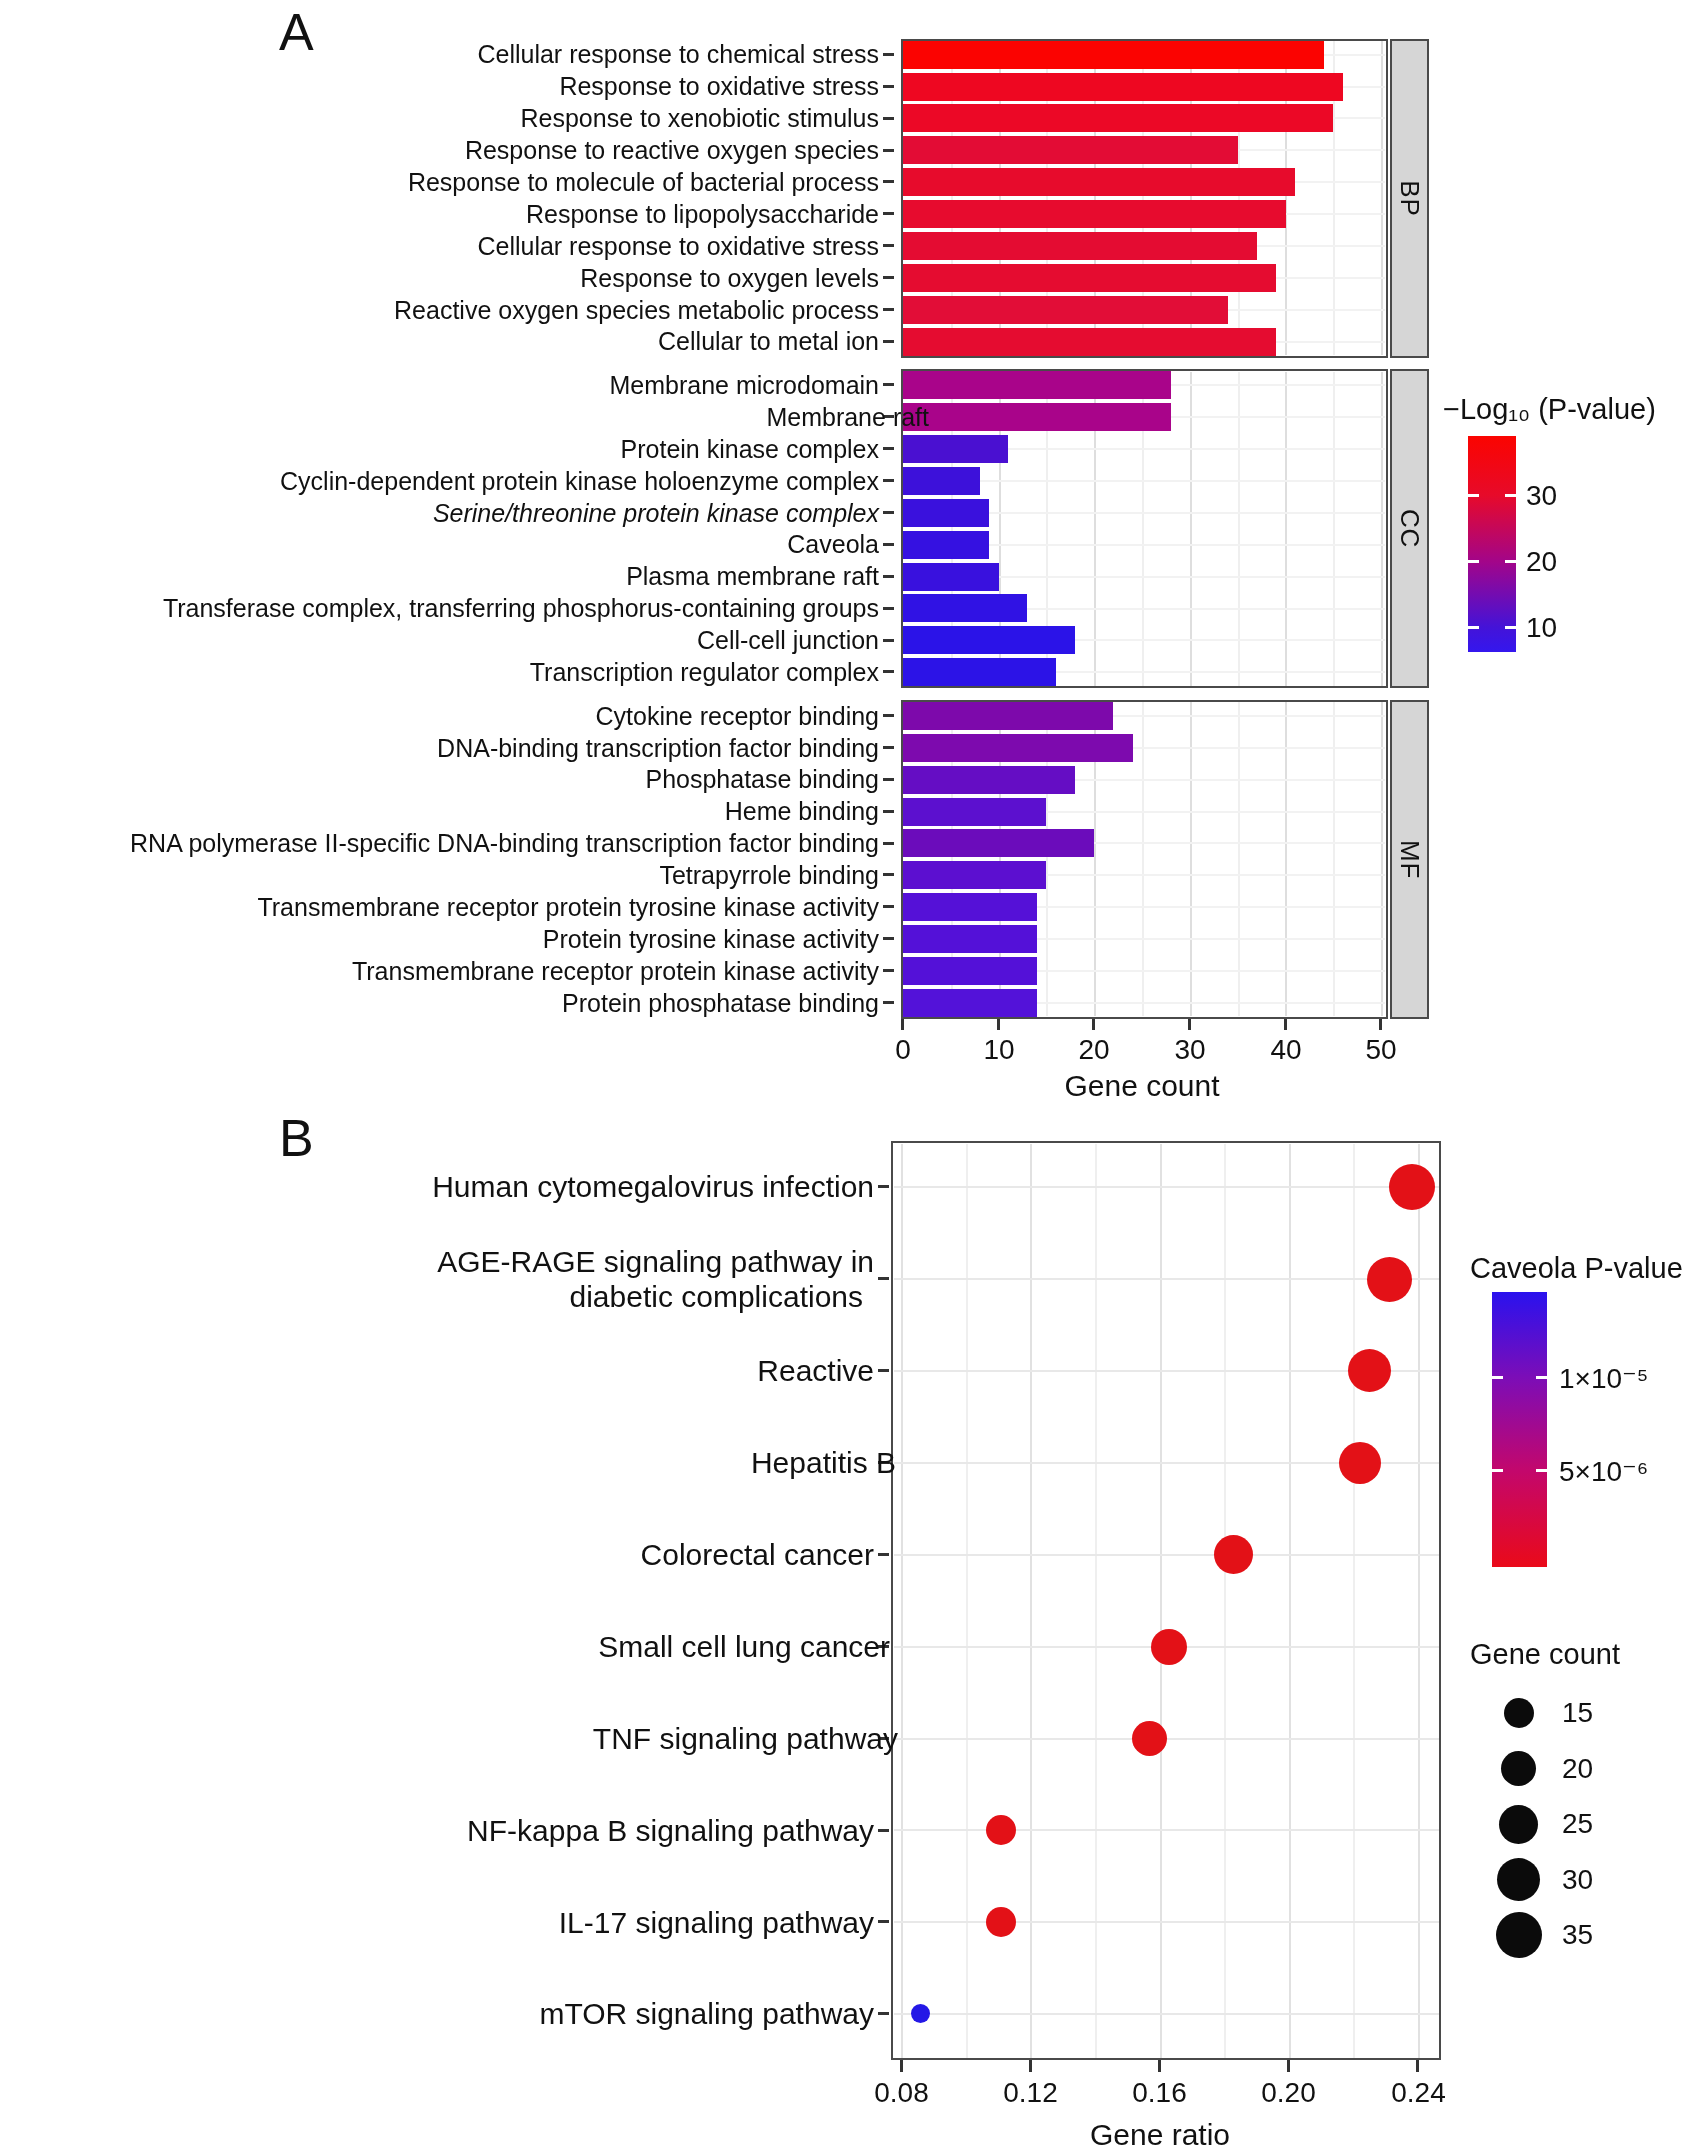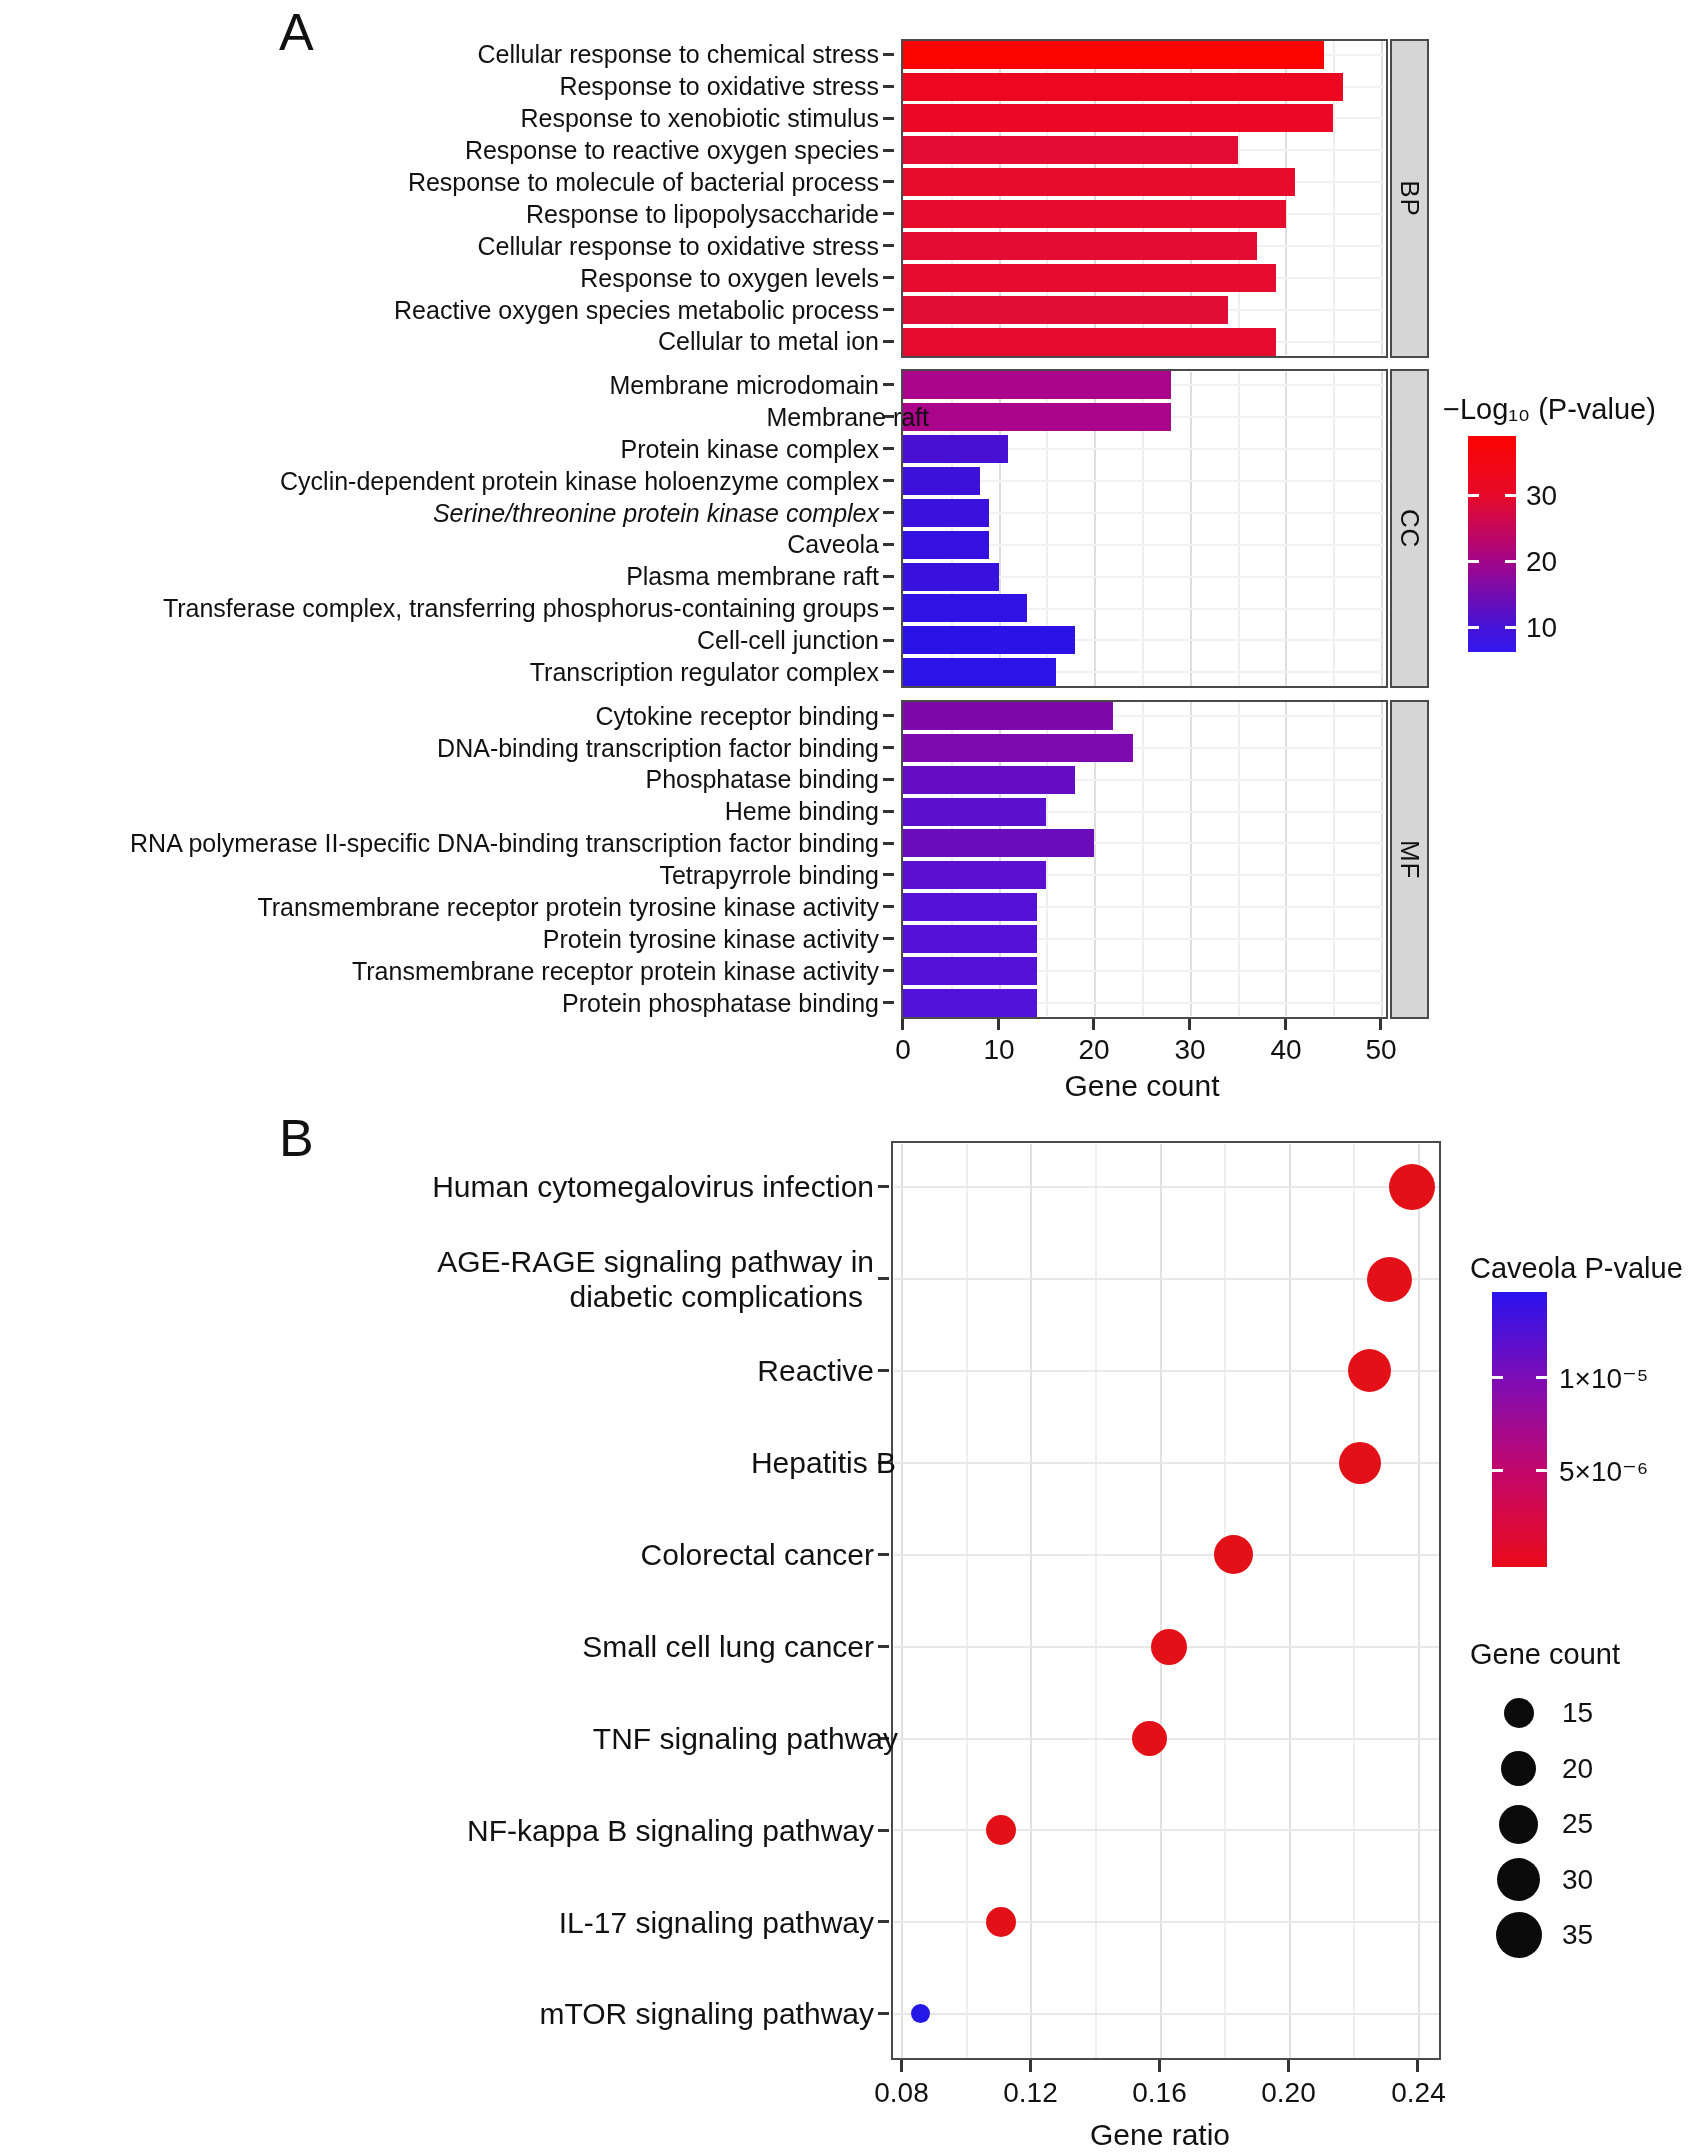--- a/index.html
+++ b/index.html
@@ -236,21 +236,21 @@
       <div class="gridh" style="left: 894px; top: 1462px; width: 545px; height: 1.7px; background: rgb(232, 232, 232);"></div>
       <div class="tickdash" style="left: 878px; top: 1461px; width: 11px; height: 3.4px;"></div>
       <div class="ylab ylab-b" style="left: 0px; top: 1445px; width: 874px; margin-left: 22px;">Hepatitis B</div>
       <div class="dot" style="left: 1339px; top: 1442px; width: 42px; height: 42px; background: rgb(227, 17, 23);"></div>
       <div class="gridh" style="left: 894px; top: 1554px; width: 545px; height: 1.7px; background: rgb(232, 232, 232);"></div>
       <div class="tickdash" style="left: 878px; top: 1553px; width: 11px; height: 3.4px;"></div>
       <div class="ylab ylab-b" style="left: 0px; top: 1537px; width: 874px;">Colorectal cancer</div>
       <div class="dot" style="left: 1214px; top: 1535px; width: 39px; height: 39px; background: rgb(227, 17, 23);"></div>
       <div class="gridh" style="left: 894px; top: 1646px; width: 545px; height: 1.7px; background: rgb(232, 232, 232);"></div>
       <div class="tickdash" style="left: 878px; top: 1645px; width: 11px; height: 3.4px;"></div>
-      <div class="ylab ylab-b" style="left: 0px; top: 1629px; width: 874px;">Small cell lung cancer</div>
+      <div class="ylab ylab-b" style="left: 0px; top: 1629px; width: 874px; padding-left: 16px;">Small cell lung cancer</div>
       <div class="dot" style="left: 1151px; top: 1629px; width: 36px; height: 36px; background: rgb(227, 17, 23);"></div>
       <div class="gridh" style="left: 894px; top: 1738px; width: 545px; height: 1.7px; background: rgb(232, 232, 232);"></div>
       <div class="tickdash" style="left: 878px; top: 1737px; width: 11px; height: 3.4px;"></div>
       <div class="ylab ylab-b" style="left: 0px; top: 1721px; width: 874px; margin-left: 24px;">TNF signaling pathway</div>
       <div class="dot" style="left: 1132px; top: 1721px; width: 35px; height: 35px; background: rgb(227, 17, 23);"></div>
       <div class="gridh" style="left: 894px; top: 1829px; width: 545px; height: 1.7px; background: rgb(232, 232, 232);"></div>
       <div class="tickdash" style="left: 878px; top: 1829px; width: 11px; height: 3.4px;"></div>
       <div class="ylab ylab-b" style="left: 0px; top: 1813px; width: 874px;">NF-kappa B signaling pathway</div>
       <div class="dot" style="left: 986px; top: 1815px; width: 30px; height: 30px; background: rgb(227, 17, 23);"></div>
       <div class="gridh" style="left: 894px; top: 1921px; width: 545px; height: 1.7px; background: rgb(232, 232, 232);"></div>

